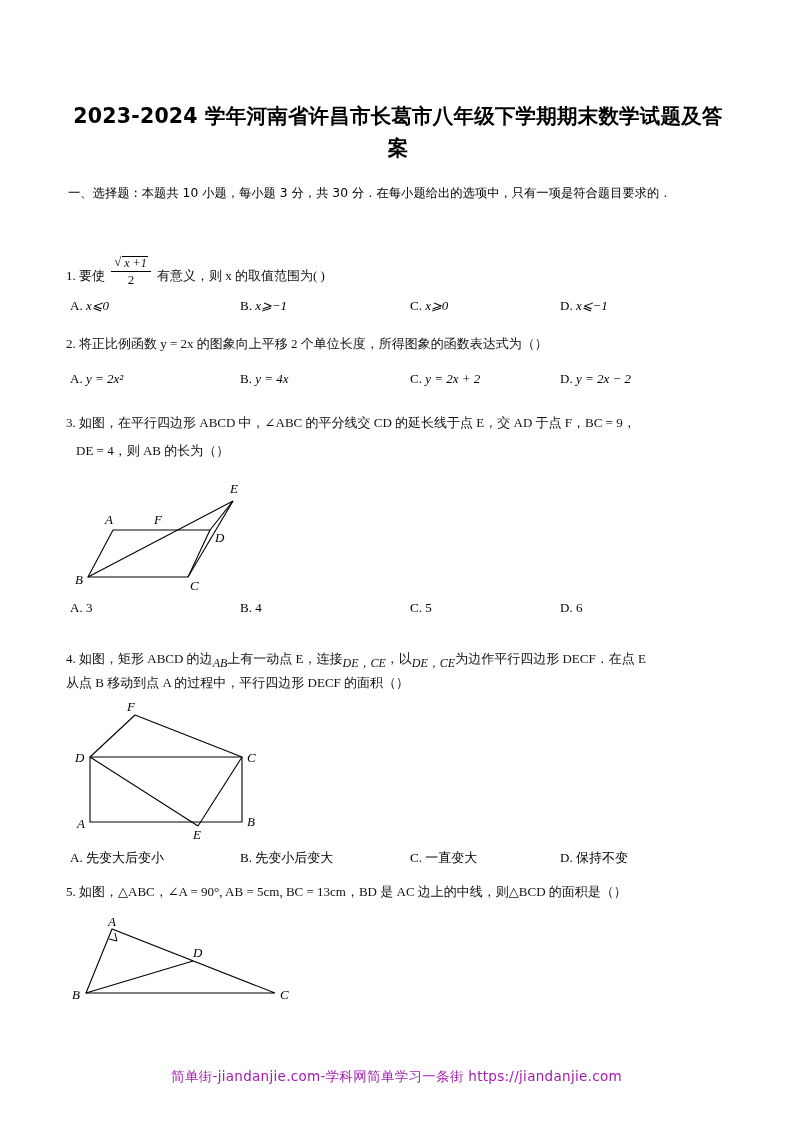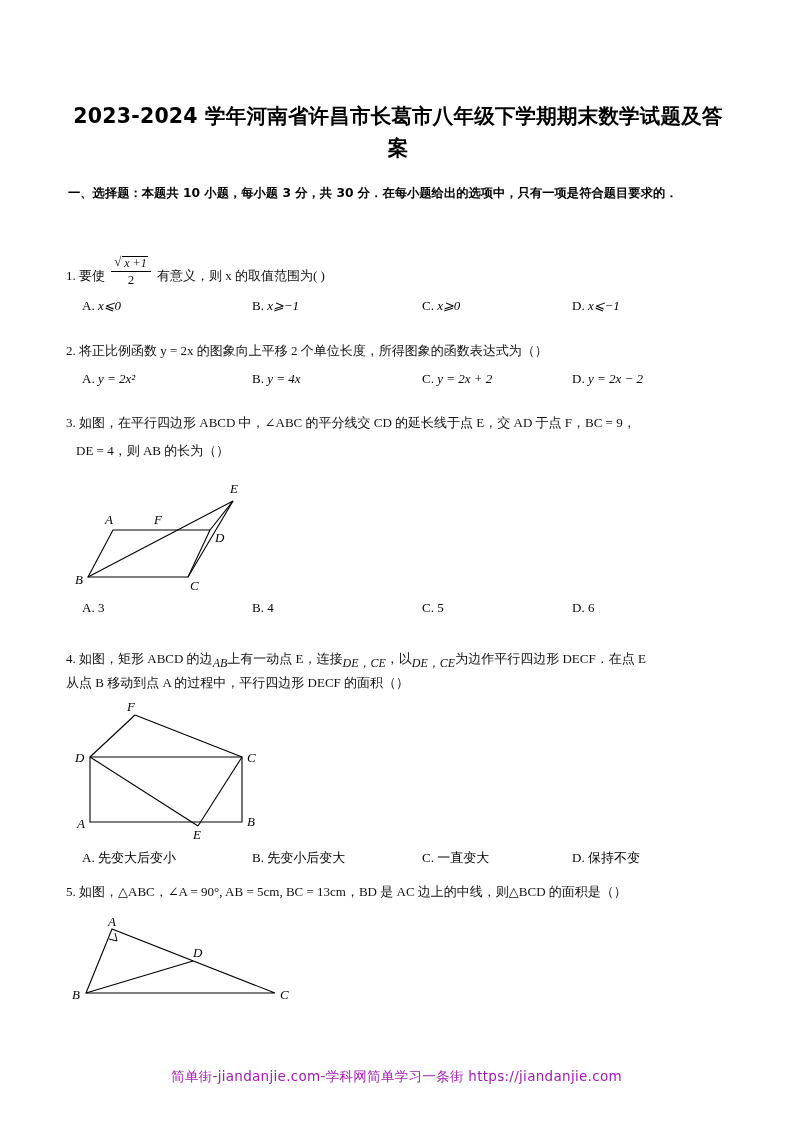--- a/index.html
+++ b/index.html
@@ -32,34 +32,34 @@
     font-size: 20.5px;
     line-height: 32px;
     letter-spacing: 0.2px;
   }
   .section-head {
     position: absolute;
     left: 68px;
     top: 183px;
     width: 665px;
     font-family: "DejaVu Sans", sans-serif;
-    font-weight: bold;
+    font-weight: normal;
     font-size: 12.3px;
     line-height: 21px;
     text-align: justify;
   }
   .qtext {
     position: absolute;
     font-size: 13px;
     line-height: 22px;
     color: #111;
   }
   .opts {
     position: absolute;
-    left: 80px;
+    left: 68px;
     width: 670px;
     height: 20px;
     font-size: 13px;
   }
   .opt {
     position: absolute;
     top: 0;
     white-space: nowrap;
   }
   .opt.a { left: 2px; }
@@ -156,21 +156,21 @@
     </span>
     <span>有意义，则 x 的取值范围为(    )</span>
   </div>
   <div class="opts" style="top:298px;">
     <span class="opt a"><span class="lab">A.</span> <span class="mi">x⩽0</span></span>
     <span class="opt b"><span class="lab">B.</span> <span class="mi">x⩾−1</span></span>
     <span class="opt c"><span class="lab">C.</span> <span class="mi">x⩾0</span></span>
     <span class="opt d"><span class="lab">D.</span> <span class="mi">x⩽−1</span></span>
   </div>
 
-  <div class="qtext" style="left:66px; top:333px; width:670px;margin-top:7px;">
+  <div class="qtext" style="left:66px; top:333px; width:670px;">
     <span>2.</span>
     <span>将正比例函数 y = 2x 的图象向上平移 2 个单位长度，所得图象的函数表达式为（）</span>
   </div>
   <div class="opts" style="top:371px;">
     <span class="opt a"><span class="lab">A.</span> <span class="mi">y = 2x²</span></span>
     <span class="opt b"><span class="lab">B.</span> <span class="mi">y = 4x</span></span>
     <span class="opt c"><span class="lab">C.</span> <span class="mi">y = 2x + 2</span></span>
     <span class="opt d"><span class="lab">D.</span> <span class="mi">y = 2x − 2</span></span>
   </div>
 

